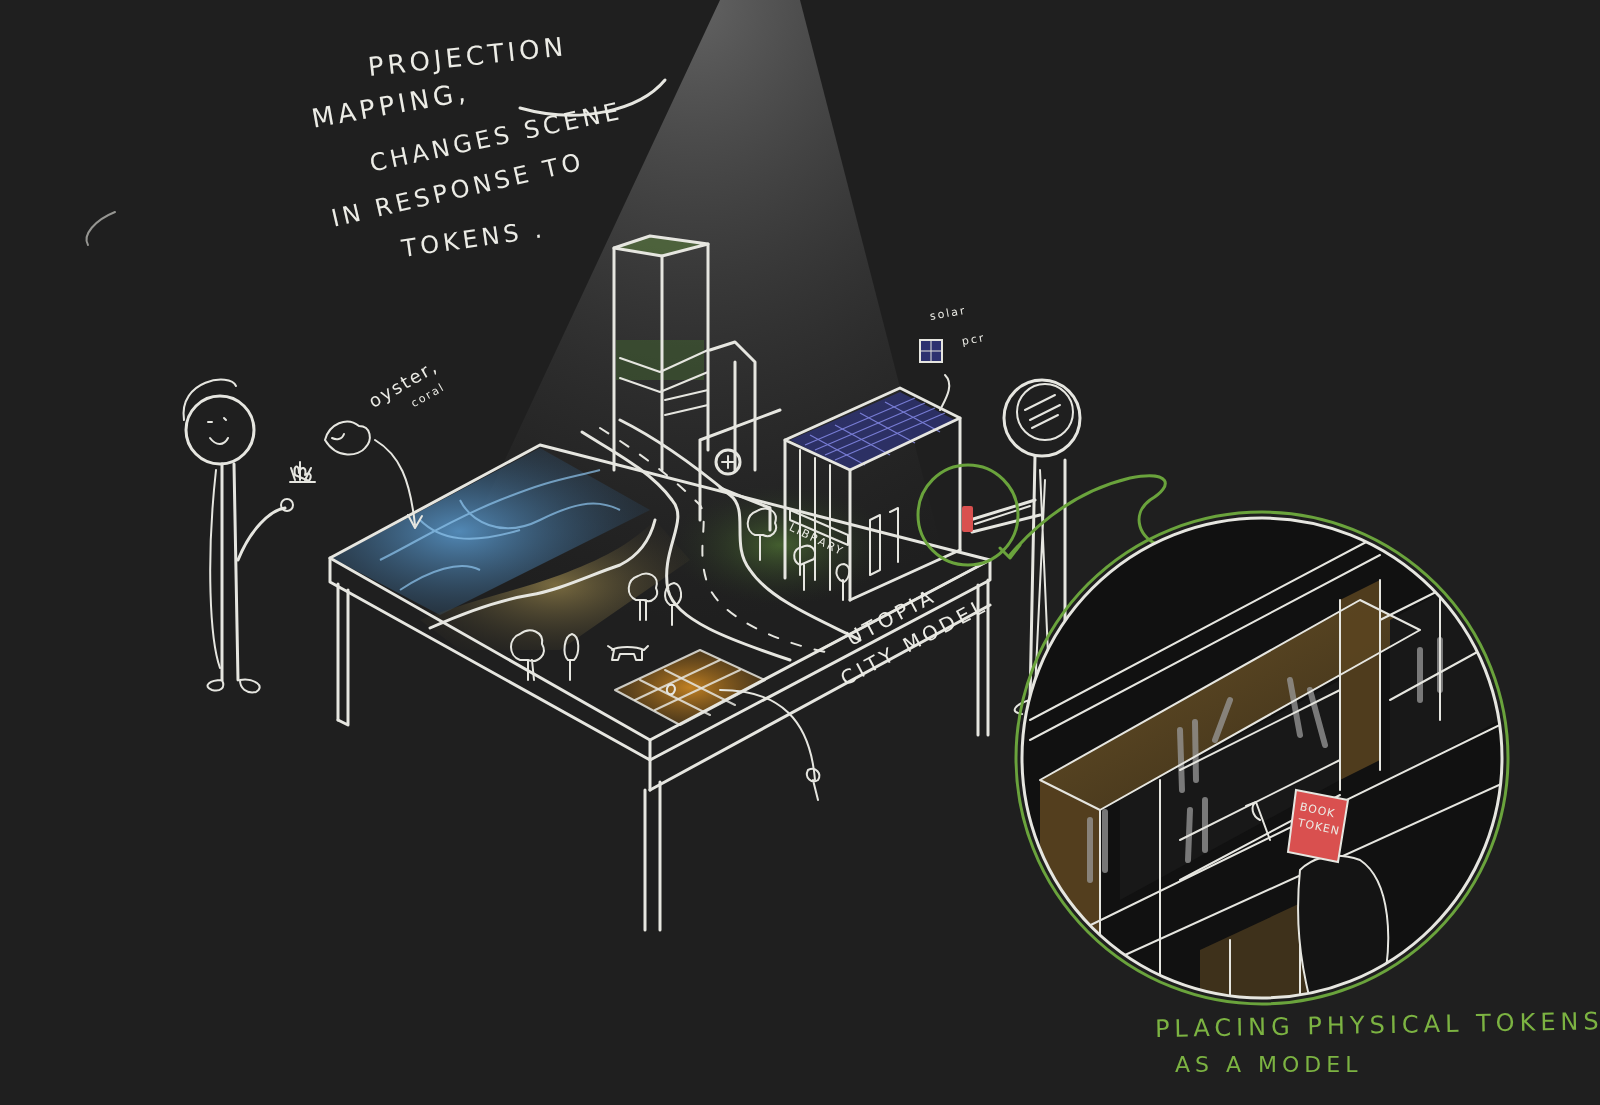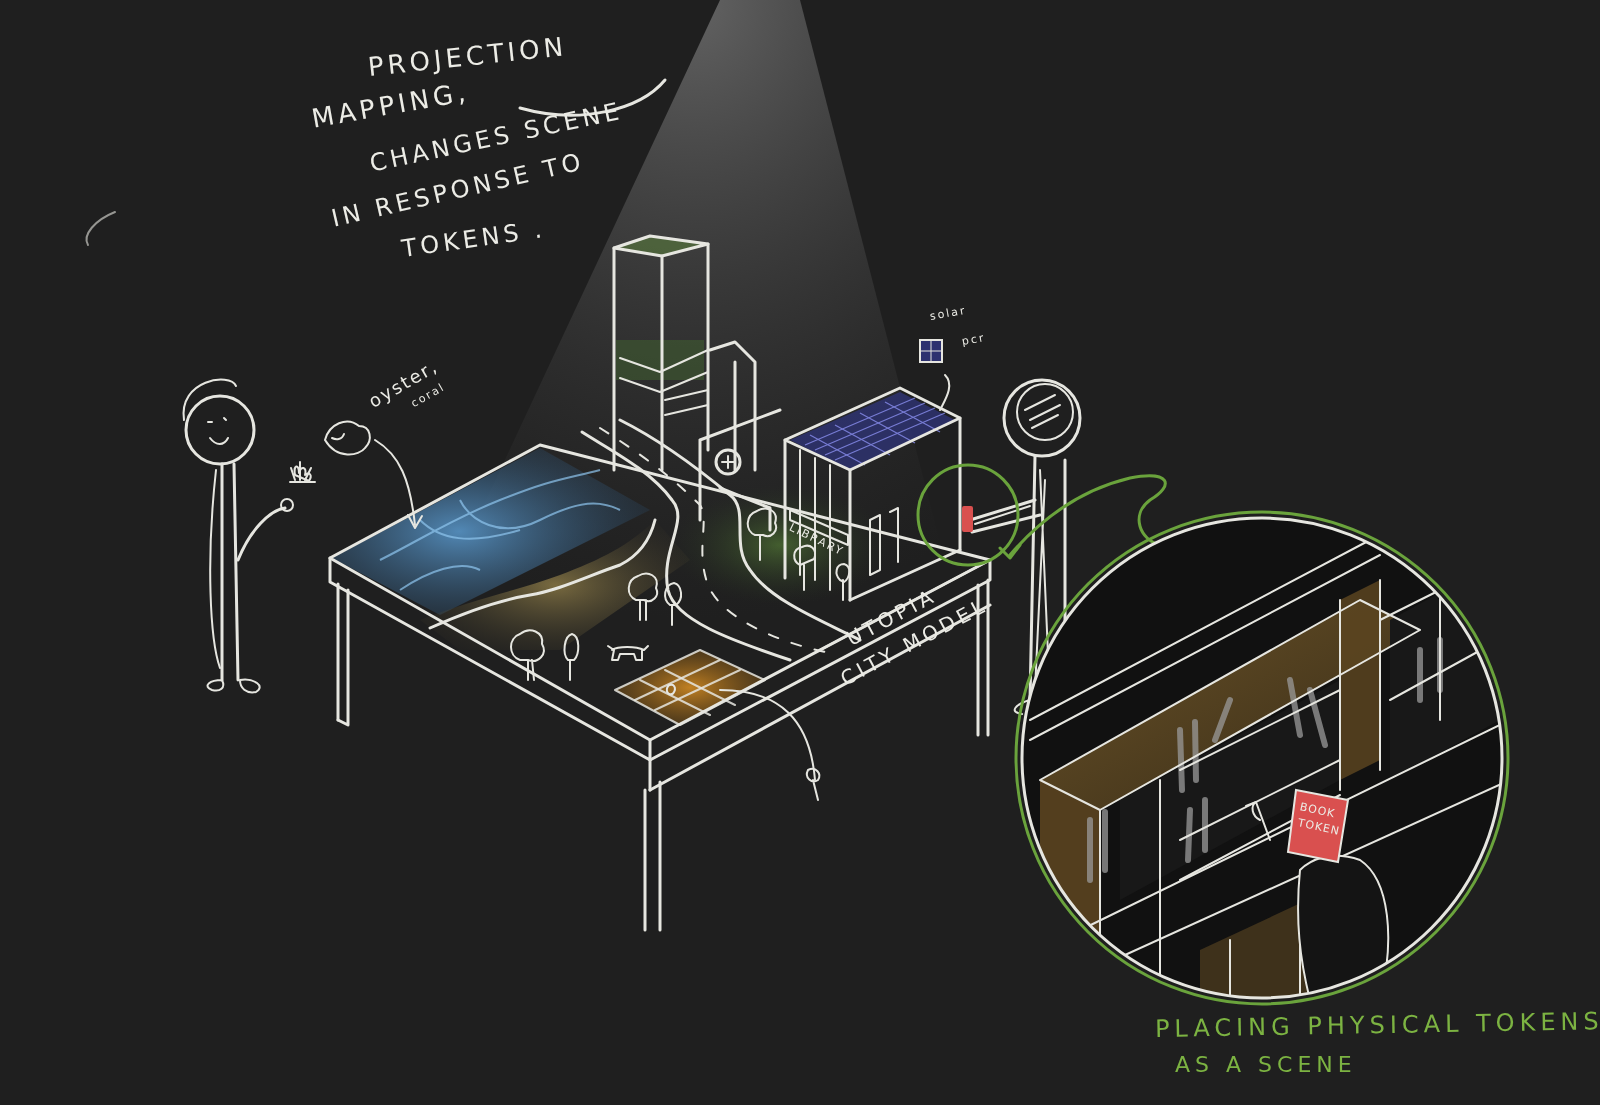--- a/index.html
+++ b/index.html
@@ -281,15 +281,15 @@
 
 <div class="hand" style="left:790px; top:520px; font-size:11px; letter-spacing:2px; transform:rotate(26deg);">LIBRARY</div>
 
 <div class="hand" style="left:848px; top:628px; font-size:20px; transform:rotate(-28deg);">UTOPIA</div>
 <div class="hand" style="left:842px; top:668px; font-size:20px; transform:rotate(-28deg);">CITY MODEL</div>
 
 <div class="hand" style="left:1300px; top:800px; font-size:11px; letter-spacing:1px; transform:rotate(12deg);">BOOK</div>
 <div class="hand" style="left:1298px; top:816px; font-size:11px; letter-spacing:1px; transform:rotate(12deg);">TOKEN</div>
 
 <div class="hand hand-green" style="left:1155px; top:1015px; font-size:24px; letter-spacing:5px; transform:rotate(-1deg);">PLACING  PHYSICAL TOKENS</div>
-<div class="hand hand-green" style="left:1175px; top:1052px; font-size:22px; letter-spacing:5px;">AS A SCENE</div>
+<div class="hand hand-green" style="left:1175px; top:1052px; font-size:22px; letter-spacing:5px;">AS A MODEL</div>
 
 </div>
 
 </body></html>

